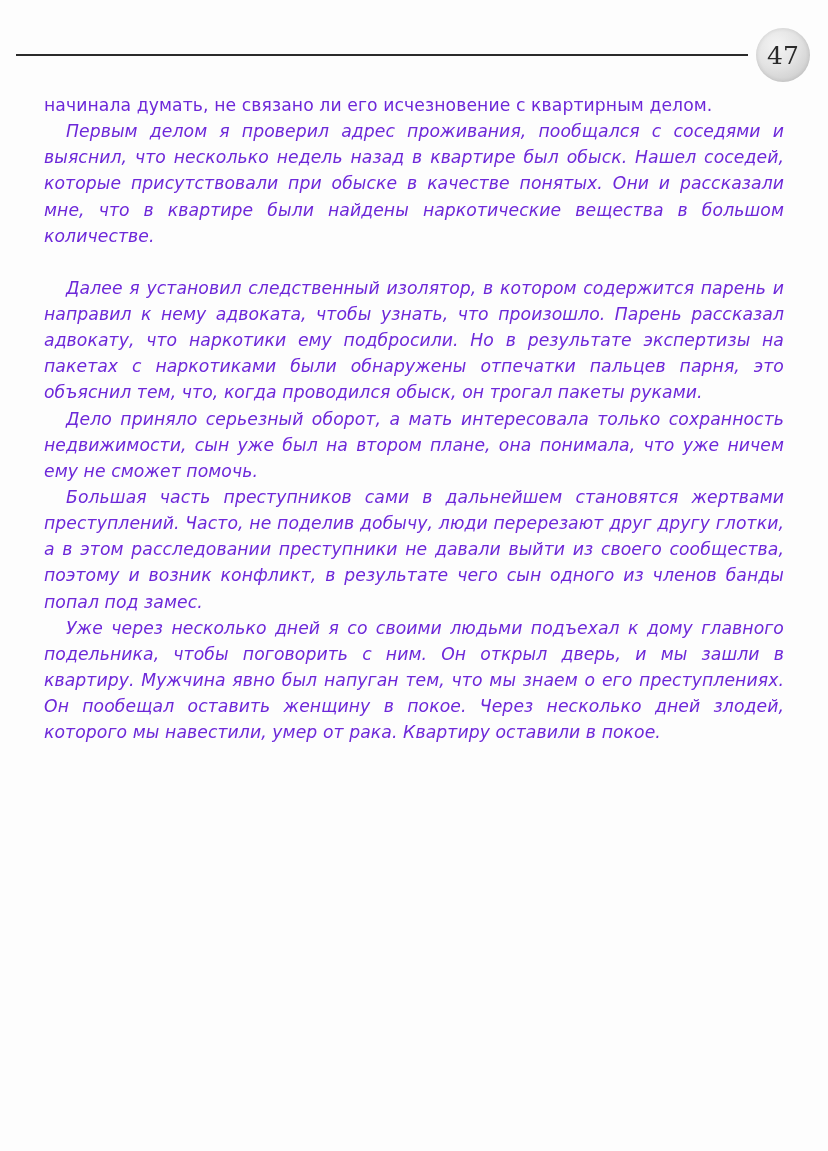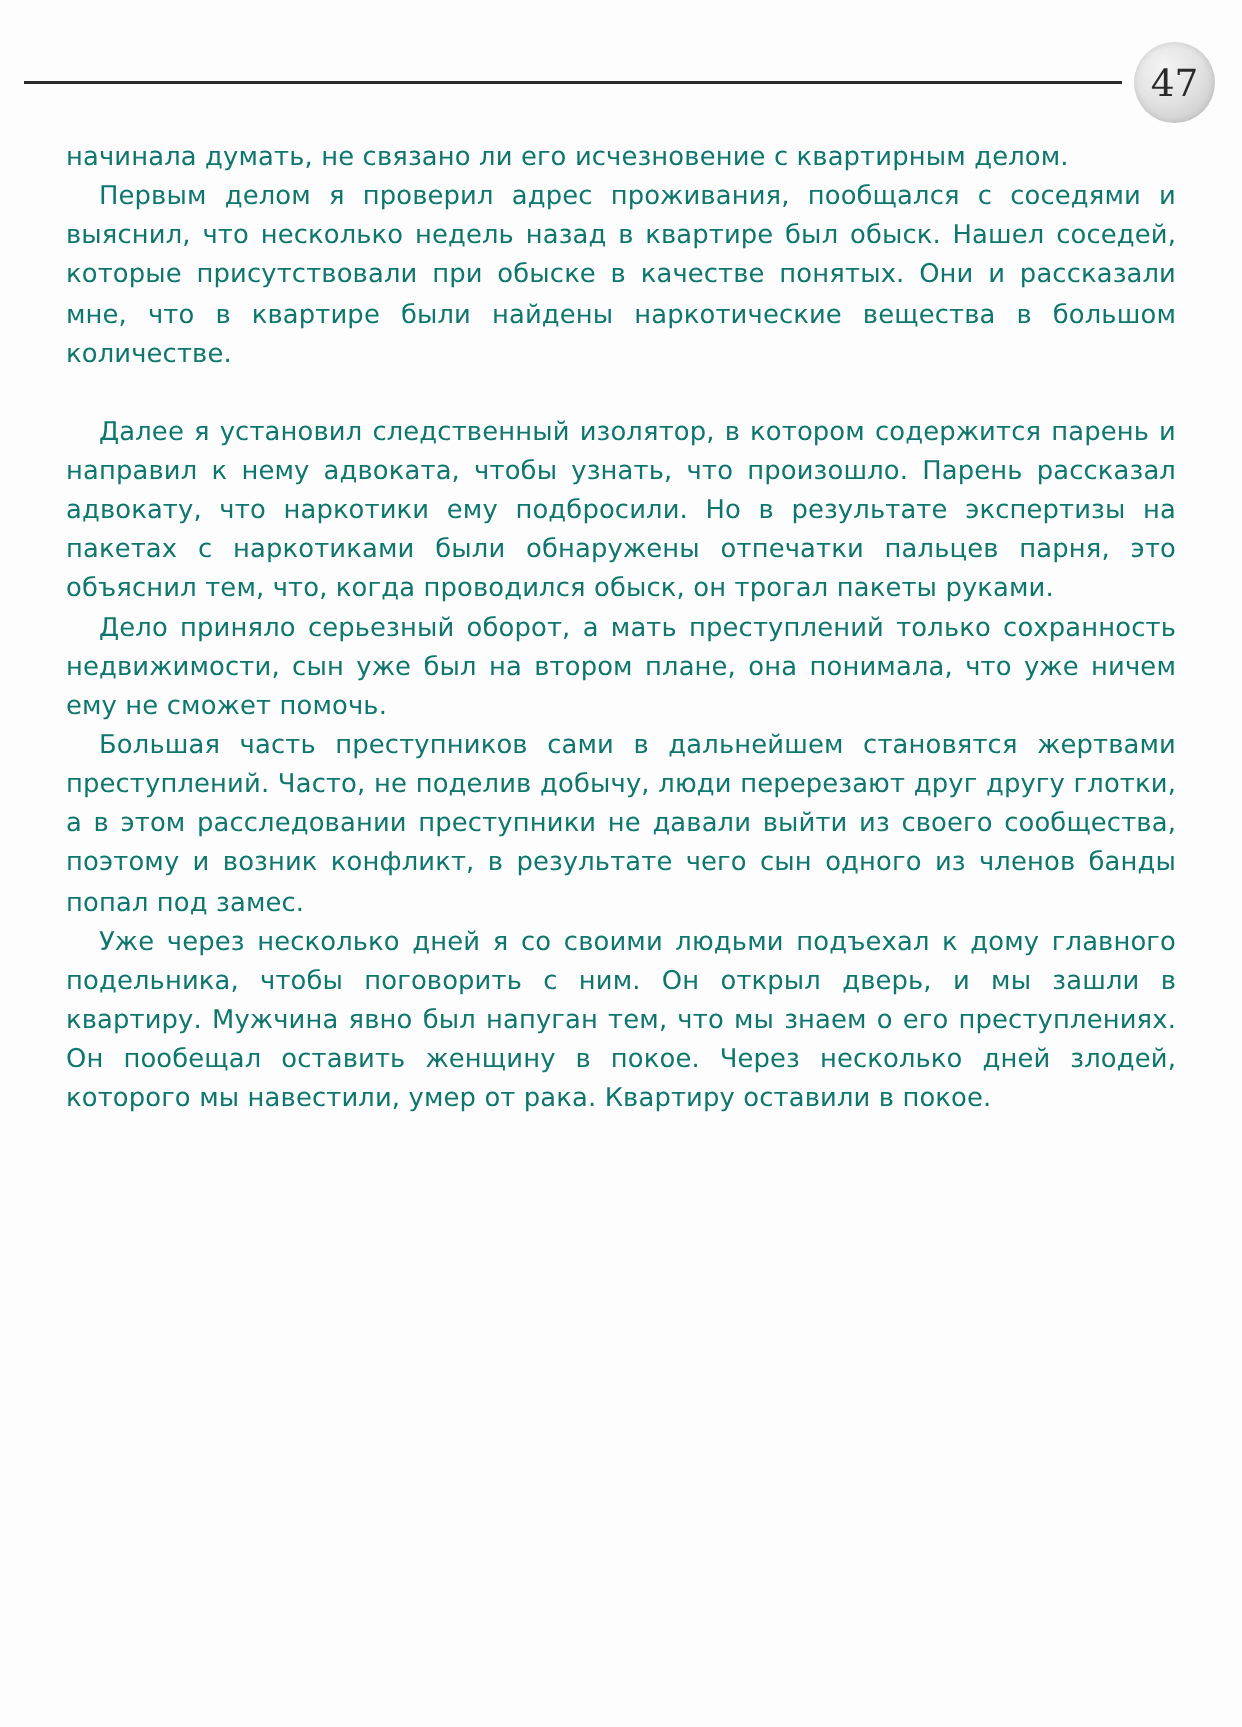--- a/index.html
+++ b/index.html
@@ -64,25 +64,26 @@
     left: 44px;
     width: 740px;
   }
 
   p {
     margin: 0;
     font-size: 17.2px;
     line-height: 1.52;
     text-align: justify;
     text-justify: inter-word;
-    color: #0f766e;
+    color: #6d28d9;
     letter-spacing: 0.1px;
   }
   p.indent {
     text-indent: 22px;
+    font-style: italic;
   }
   p.gap-before {
     margin-top: 26px;
   }
 </style>
 </head>
 <body>
 
 <div class="page">
 
@@ -90,18 +91,18 @@
     <div class="header-rule"></div>
     <div class="page-number-bubble">
       <span class="page-number">47</span>
     </div>
   </div>
 
   <div class="content">
     <p>начинала думать, не связано ли его исчезновение с квартирным делом.</p>
     <p class="indent">Первым делом я проверил адрес проживания, пообщался с соседями и выяснил, что несколько недель назад в квартире был обыск. Нашел соседей, которые присутствовали при обыске в качестве понятых. Они и рассказали мне, что в квартире были найдены наркотические вещества в большом количестве.</p>
     <p class="indent gap-before">Далее я установил следственный изолятор, в котором содержится парень и направил к нему адвоката, чтобы узнать, что произошло. Парень рассказал адвокату, что наркотики ему подбросили. Но в результате экспертизы на пакетах с наркотиками были обнаружены отпечатки пальцев парня, это объяснил тем, что, когда проводился обыск, он трогал пакеты руками.</p>
-    <p class="indent">Дело приняло серьезный оборот, а мать преступлений только сохранность недвижимости, сын уже был на втором плане, она понимала, что уже ничем ему не сможет помочь.</p>
+    <p class="indent">Дело приняло серьезный оборот, а мать интересовала только сохранность недвижимости, сын уже был на втором плане, она понимала, что уже ничем ему не сможет помочь.</p>
     <p class="indent">Большая часть преступников сами в дальнейшем становятся жертвами преступлений. Часто, не поделив добычу, люди перерезают друг другу глотки, а в этом расследовании преступники не давали выйти из своего сообщества, поэтому и возник конфликт, в результате чего сын одного из членов банды попал под замес.</p>
     <p class="indent">Уже через несколько дней я со своими людьми подъехал к дому главного подельника, чтобы поговорить с ним. Он открыл дверь, и мы зашли в квартиру. Мужчина явно был напуган тем, что мы знаем о его преступлениях. Он пообещал оставить женщину в покое.  Через несколько дней злодей, которого мы навестили, умер от рака. Квартиру оставили в покое.</p>
   </div>
 
 </div>
 
 </body></html>

